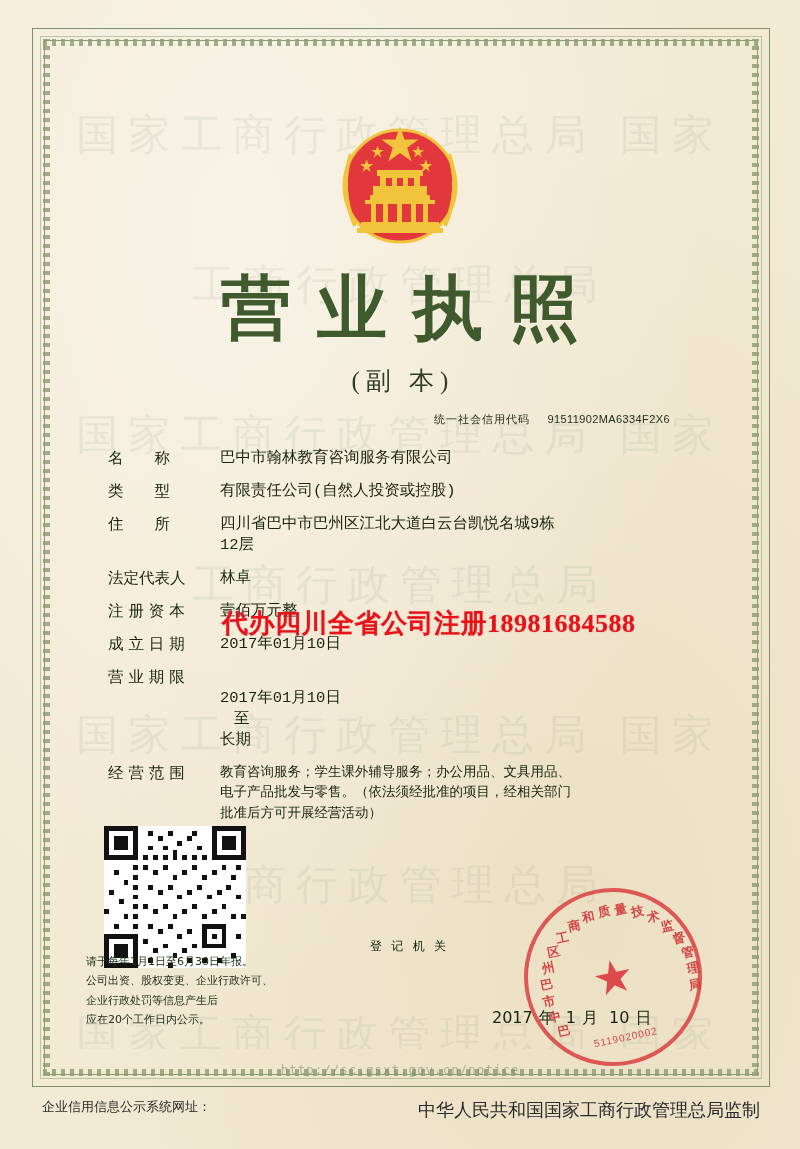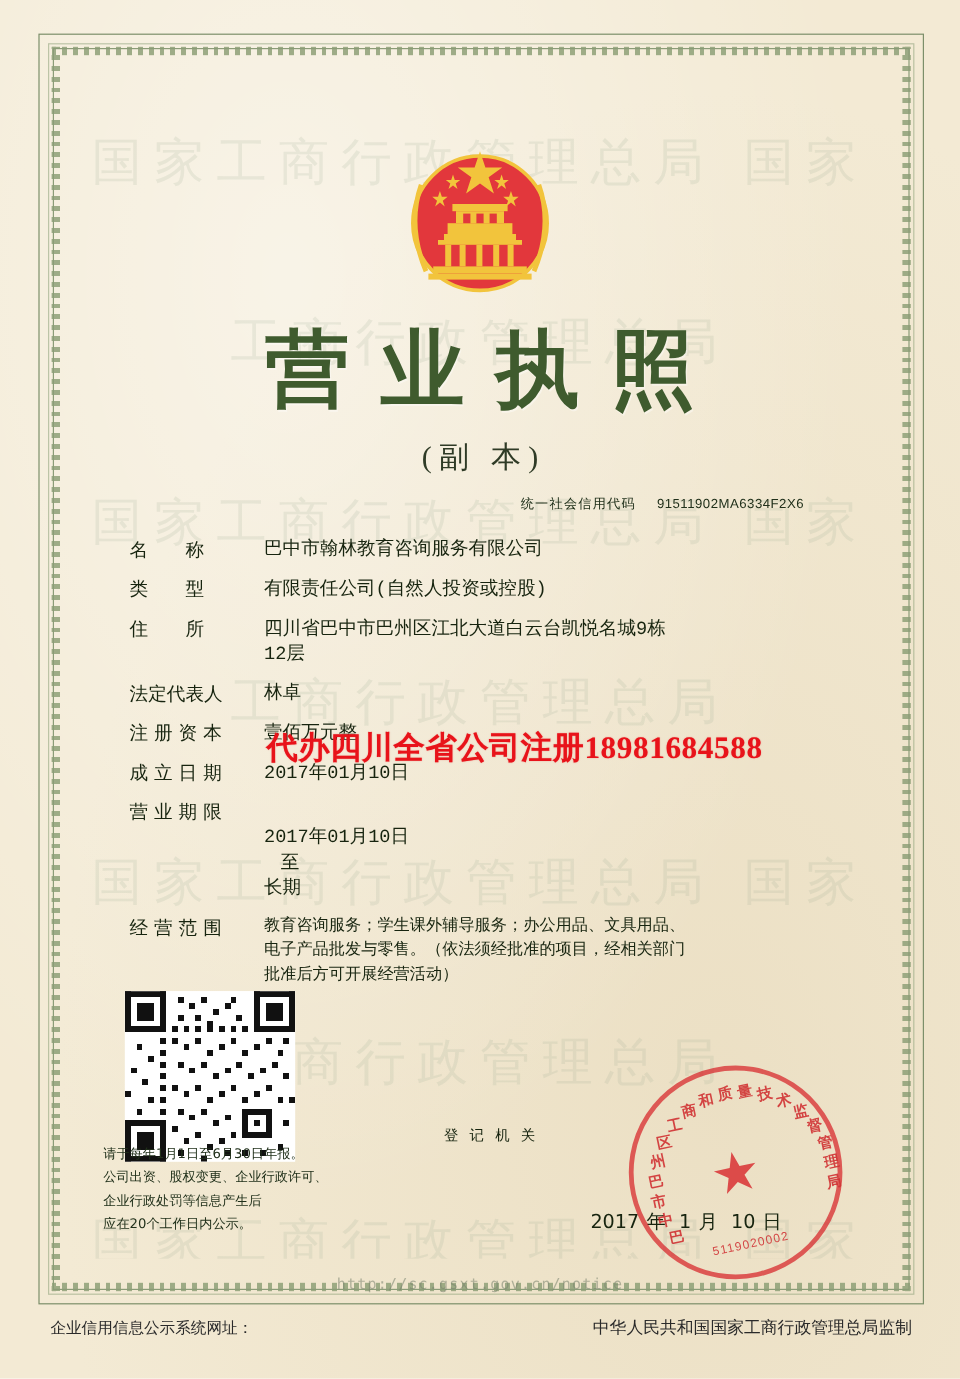--- a/index.html
+++ b/index.html
@@ -267,21 +267,21 @@
     left: 42px;
     top: 1098px;
     font-size: 13px;
     color: #2a2a2a;
     font-family: "DejaVu Sans", sans-serif;
   }
   .footer-right {
     position: absolute;
     right: 40px;
     top: 1098px;
-    font-size: 14px;
+    font-size: 18px;
     color: #2a2a2a;
     font-family: "DejaVu Sans", sans-serif;
   }
 </style>
 </head>
 <body>
 
 <div class="page">
 
   <div class="watermark">

